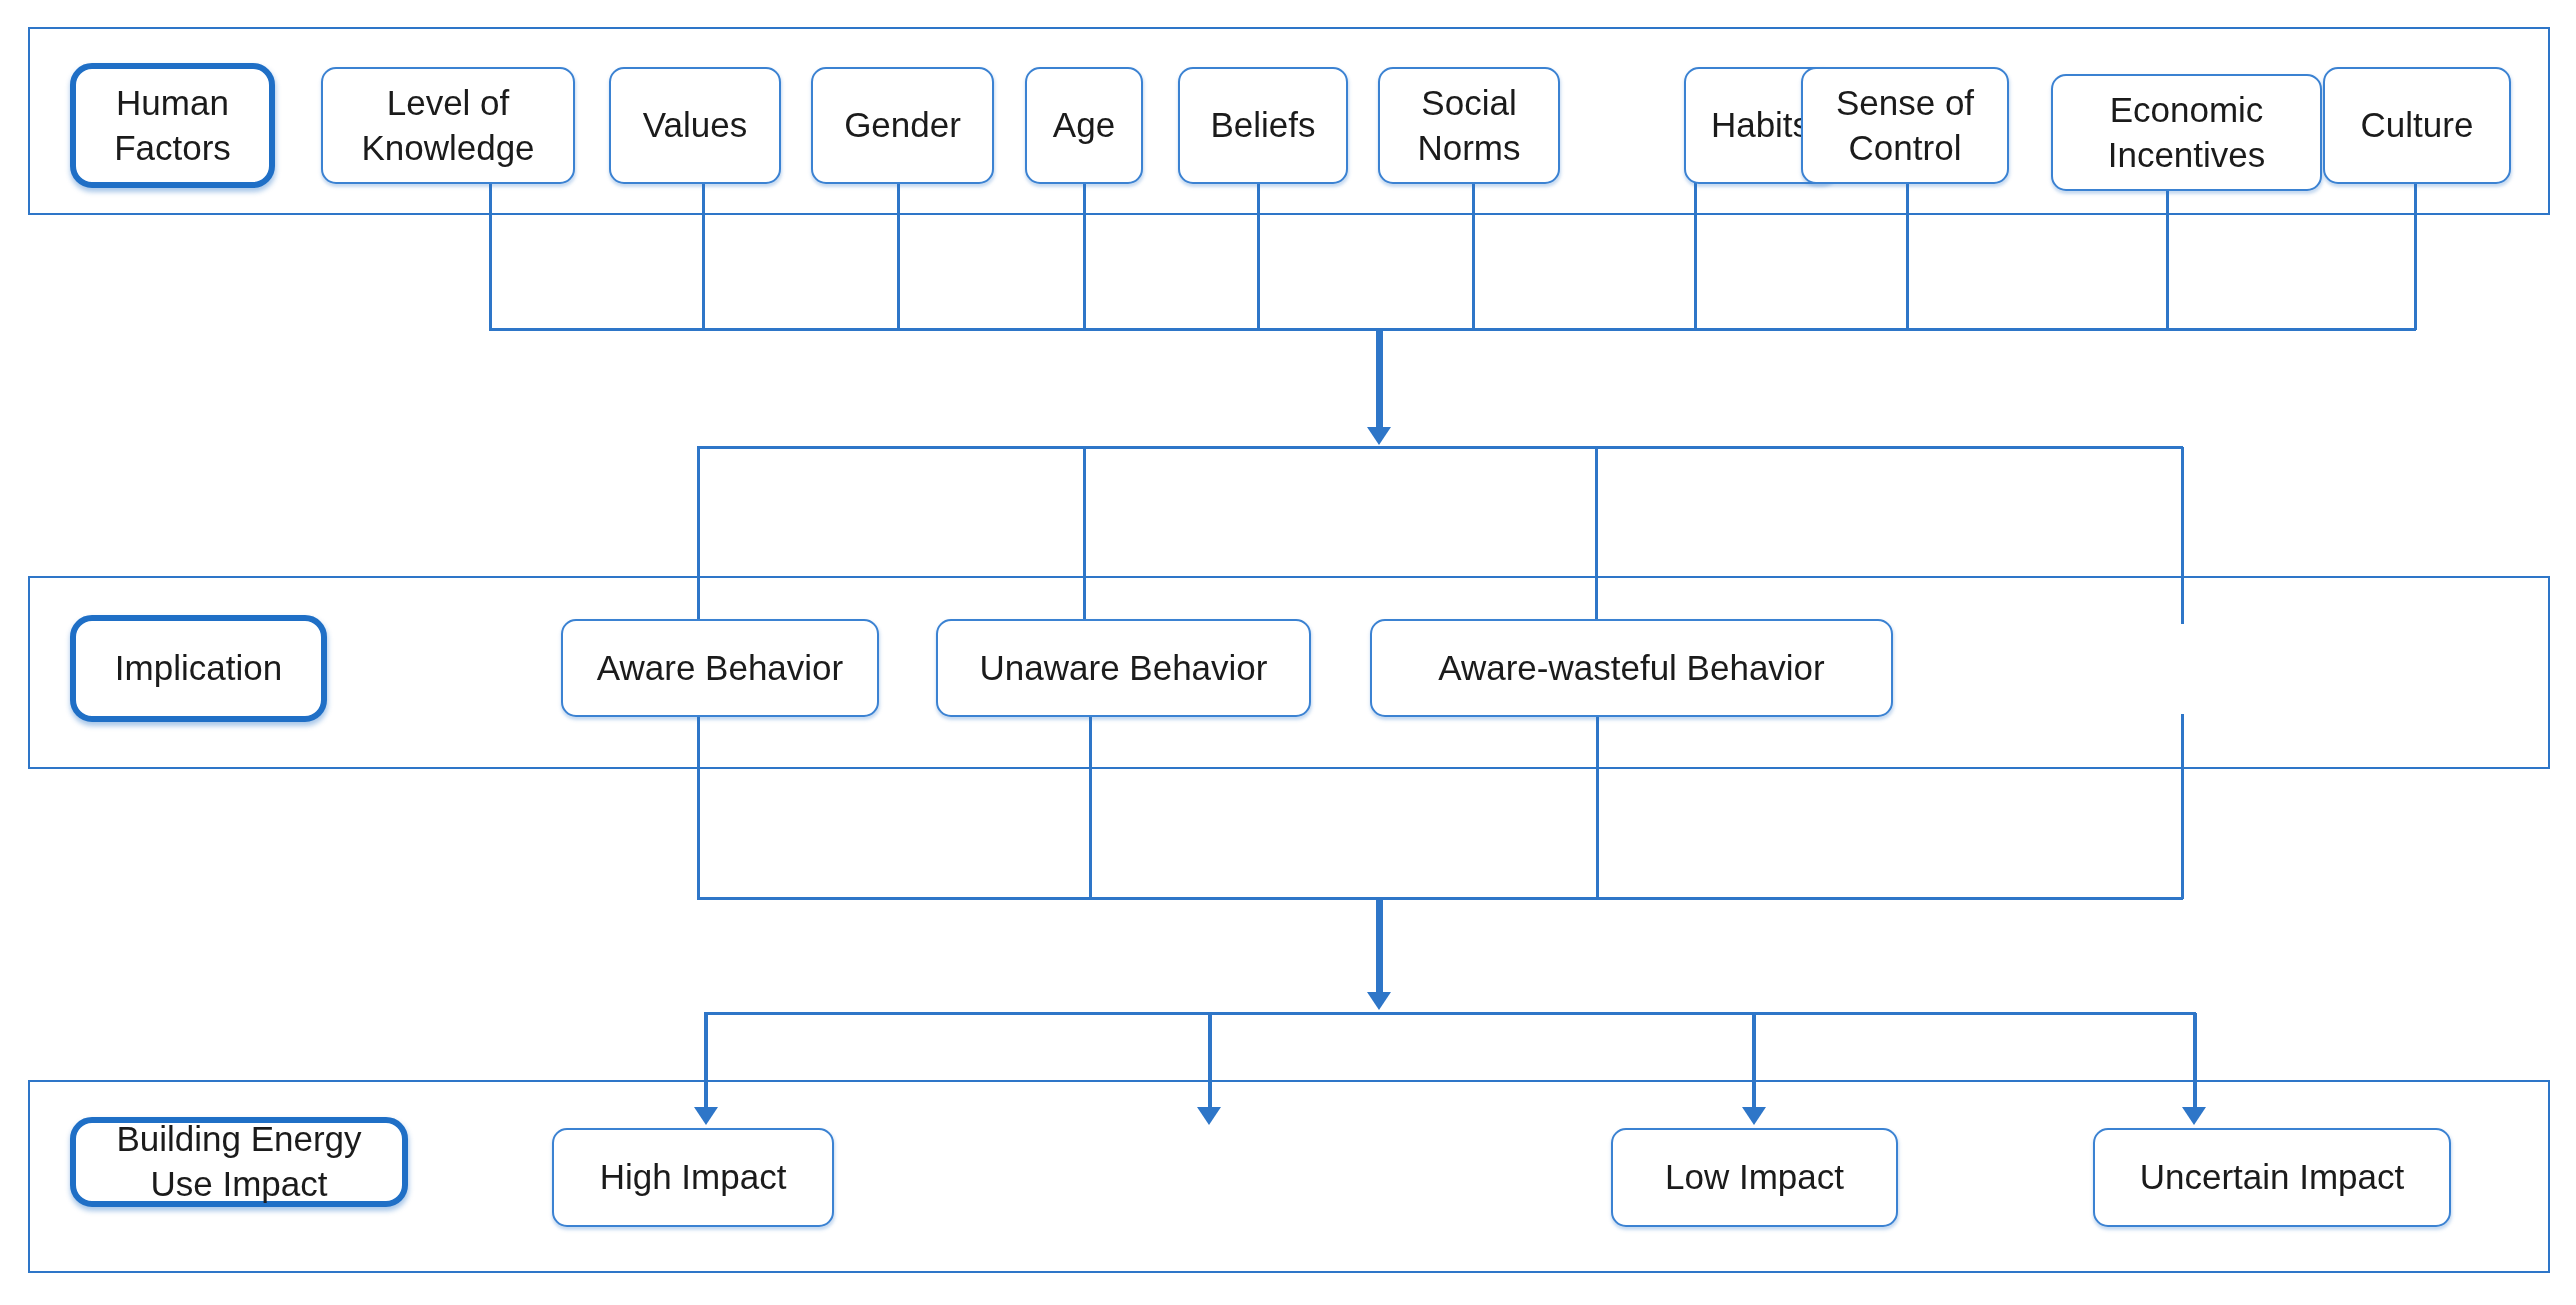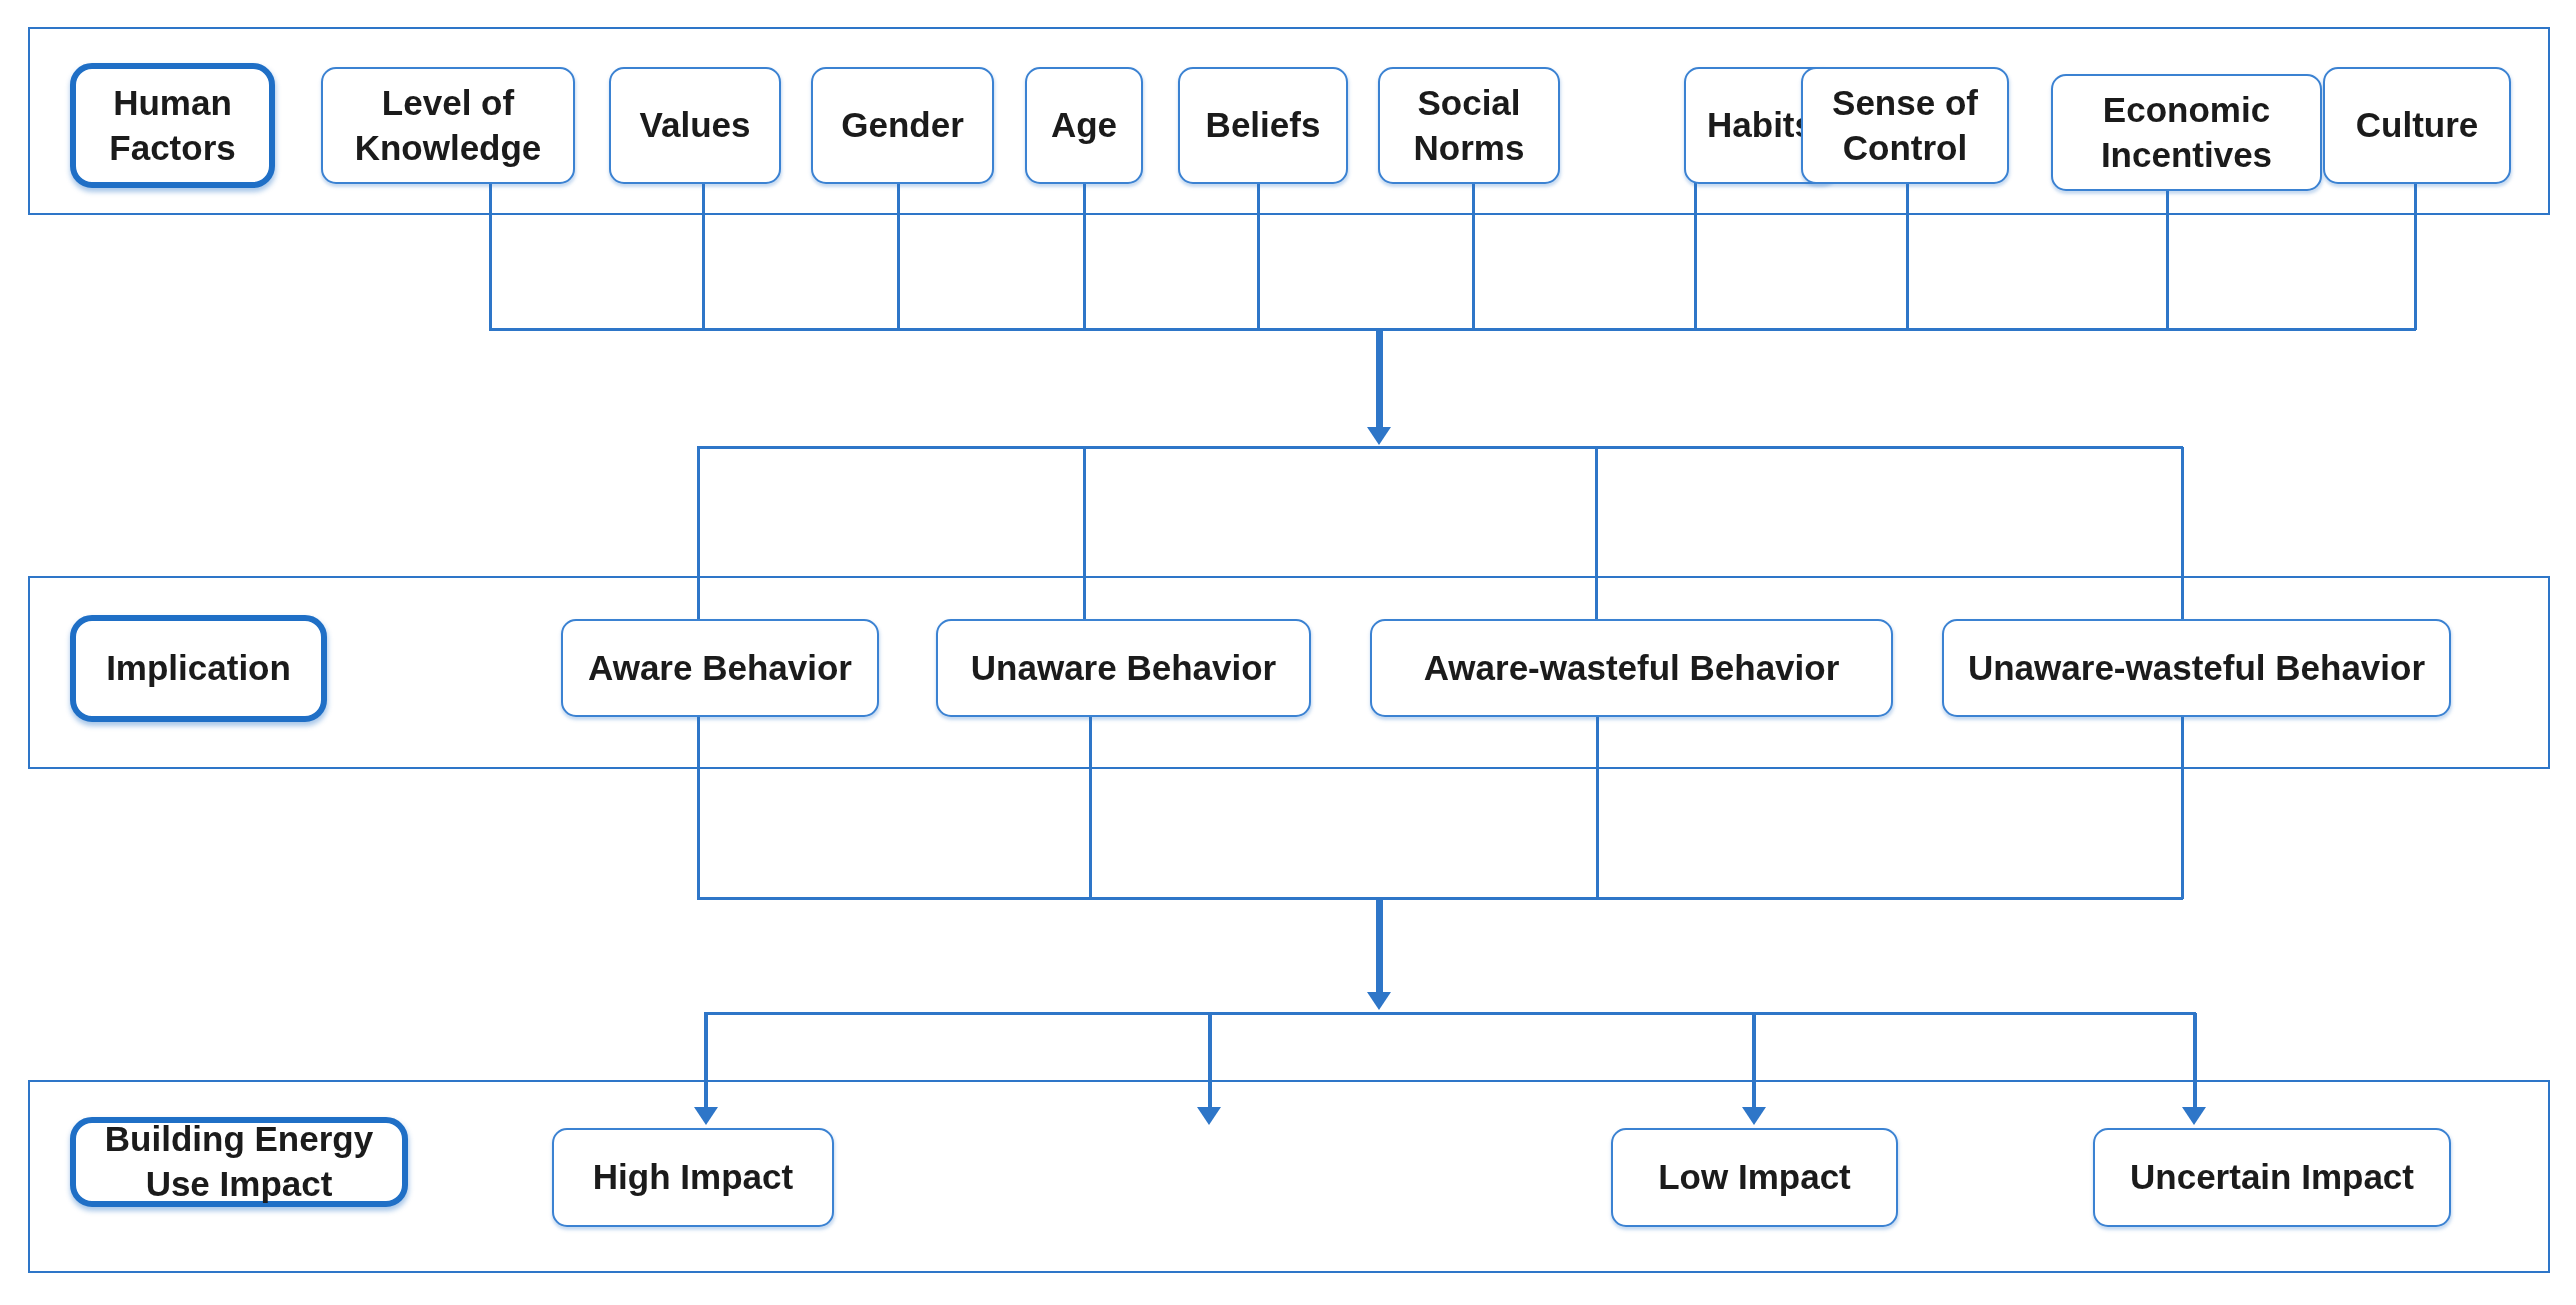--- a/index.html
+++ b/index.html
@@ -10,21 +10,20 @@
     --box-fill:#FFFFFF;
     --text:#1B1B1B;
     --background:#FFFFFF;
   }
   html,body{margin:0;padding:0;background:var(--background);}
   .canvas{
     position:relative;width:2576px;height:1306px;overflow:hidden;
     background:var(--background);
     font-family:"Liberation Sans", sans-serif;
     color:var(--text);
-    font-weight:bold;
   }
   .container{
     position:absolute;border:2.5px solid var(--container-border);
     background:transparent;box-sizing:border-box;
   }
   .node{
     position:absolute;box-sizing:border-box;
     display:flex;align-items:center;justify-content:center;
     text-align:center;background:var(--box-fill);
     border:2.5px solid var(--thin-border);border-radius:15px;
@@ -100,21 +99,20 @@
   <div class="node" style="left:1378px;top:67px;width:182px;height:117px">Social Norms</div>
   <div class="node" style="left:1684px;top:67px;width:153px;height:117px">Habits</div>
   <div class="node" style="left:1801px;top:67px;width:208px;height:117px">Sense of Control</div>
   <div class="node" style="left:2051px;top:74px;width:271px;height:117px">Economic Incentives</div>
   <div class="node" style="left:2323px;top:67px;width:188px;height:117px">Culture</div>
 
   <div class="node thick" style="left:70px;top:615px;width:257px;height:107px">Implication</div>
   <div class="node" style="left:561px;top:619px;width:318px;height:98px">Aware Behavior</div>
   <div class="node" style="left:936px;top:619px;width:375px;height:98px">Unaware Behavior</div>
   <div class="node" style="left:1370px;top:619px;width:523px;height:98px">Aware-wasteful Behavior</div>
-  <div class="node" style="left:1942px;top:619px;width:509px;height:98px">Unaware-wasteful Behavior</div>
 
   <div class="node thick" style="left:70px;top:1117px;width:338px;height:90px">Building Energy Use Impact</div>
   <div class="node" style="left:552px;top:1128px;width:282px;height:99px">High Impact</div>
   <div class="node" style="left:1611px;top:1128px;width:287px;height:99px">Low Impact</div>
   <div class="node" style="left:2093px;top:1128px;width:358px;height:99px">Uncertain Impact</div>
 
 </div>
 
 
 </body></html>

